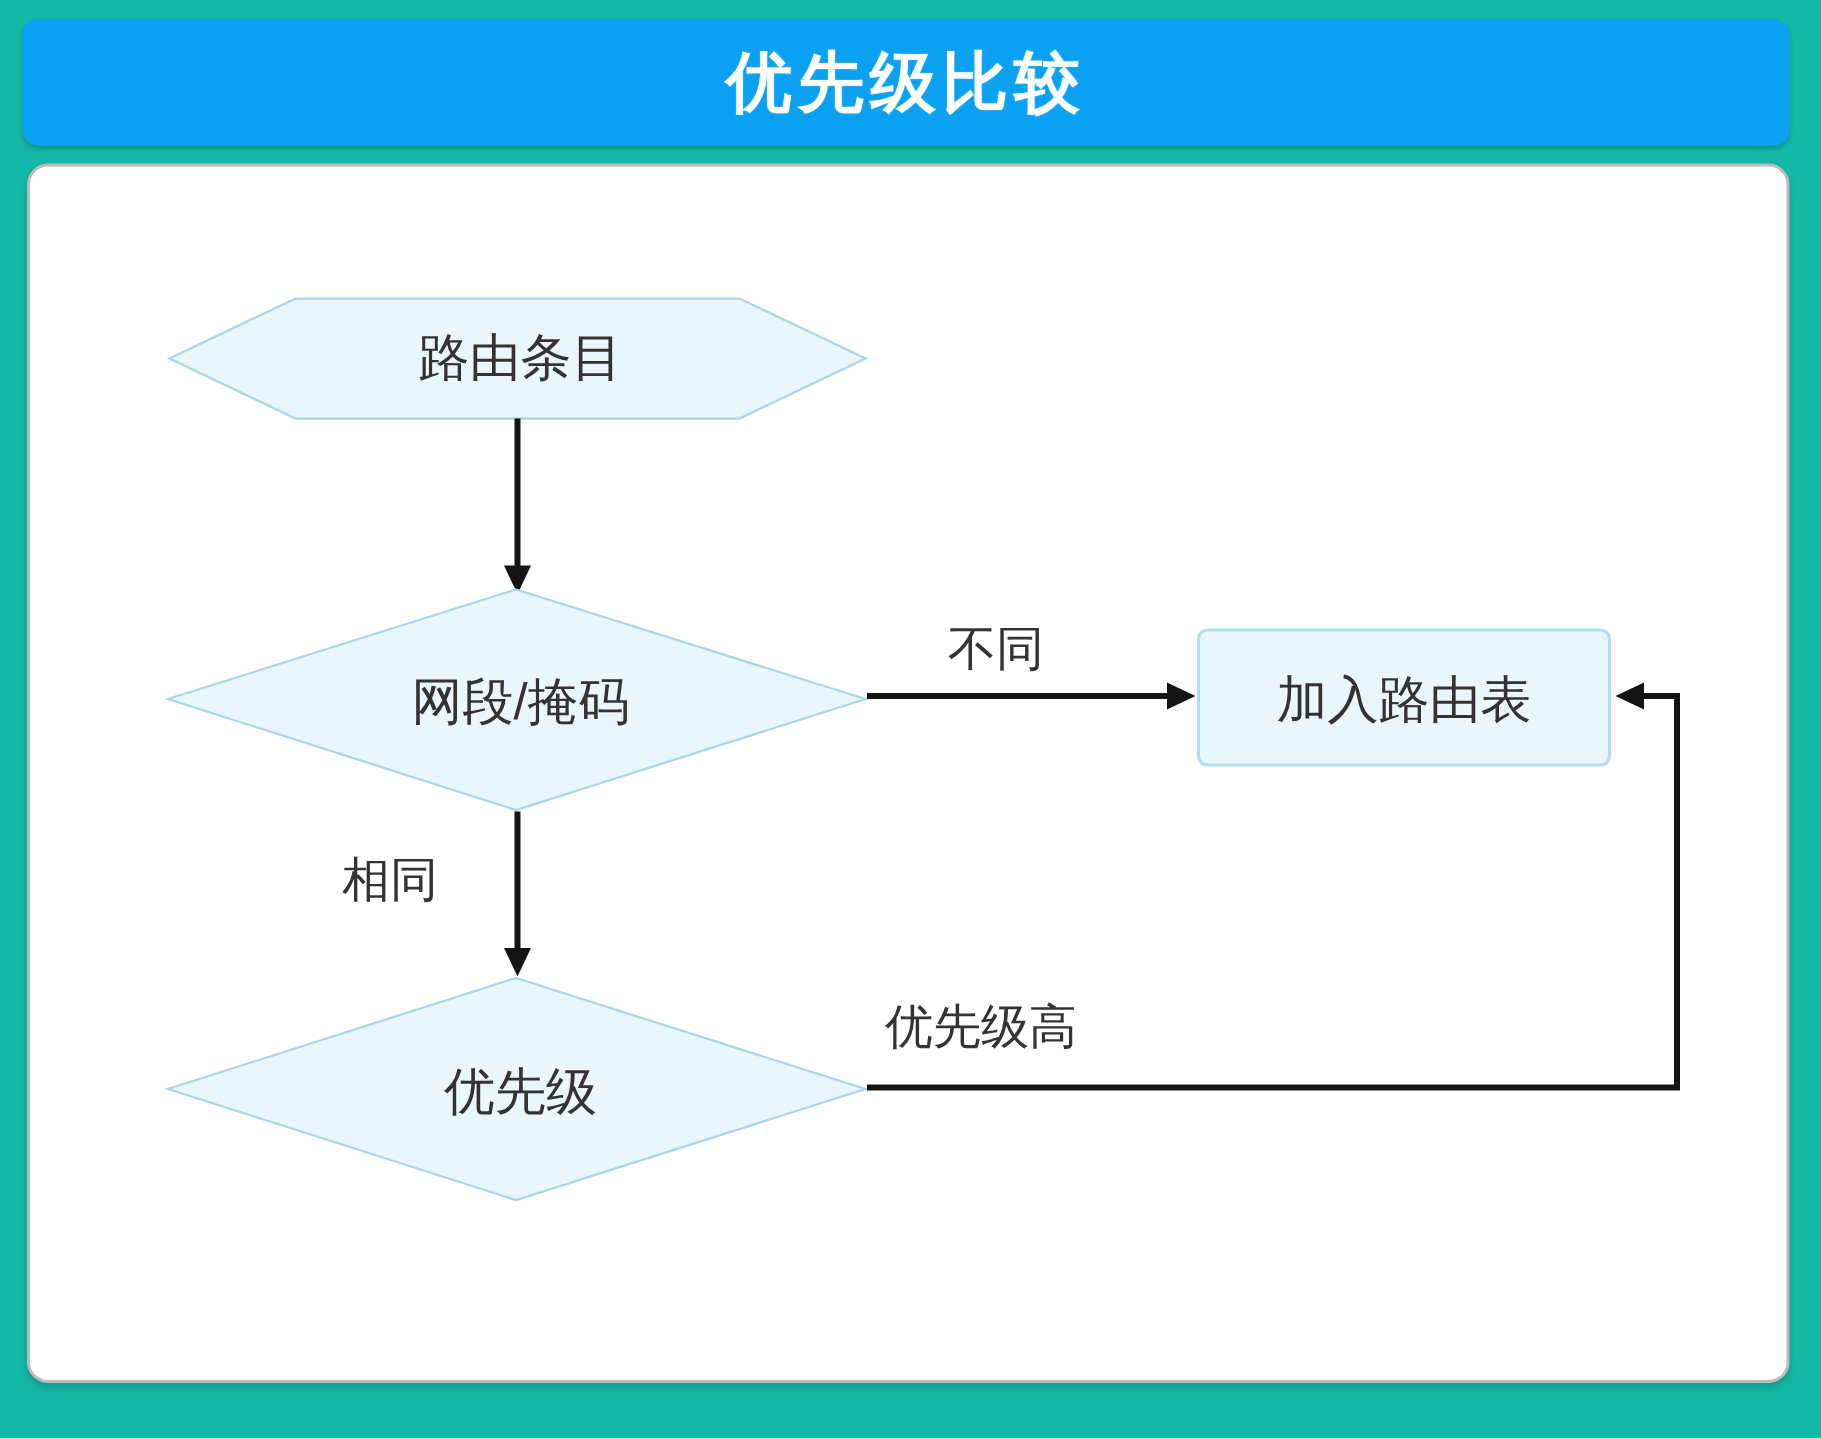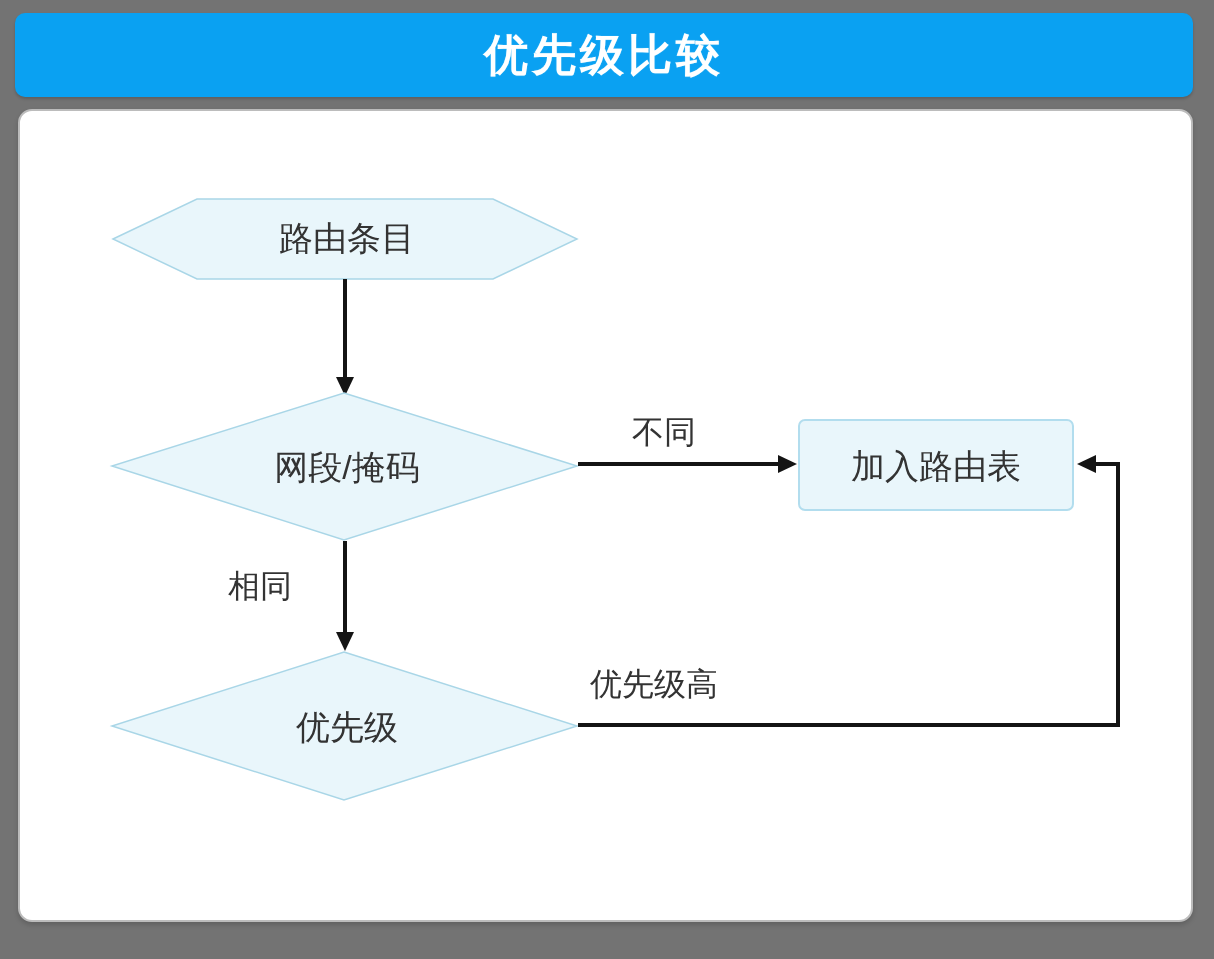--- a/index.html
+++ b/index.html
@@ -5,21 +5,21 @@
   html, body {
     margin: 0;
     padding: 0;
     background: #ffffff;
     font-family: "Liberation Sans", sans-serif;
   }
   .page {
     position: relative;
     width: 1214px;
     height: 959px;
-    background: #737373;
+    background: #14b8a6;
     overflow: hidden;
   }
   .title-bar {
     position: absolute;
     left: 15px;
     top: 13px;
     width: 1178px;
     height: 84px;
     background: #0aa1f2;
     border-radius: 10px;

